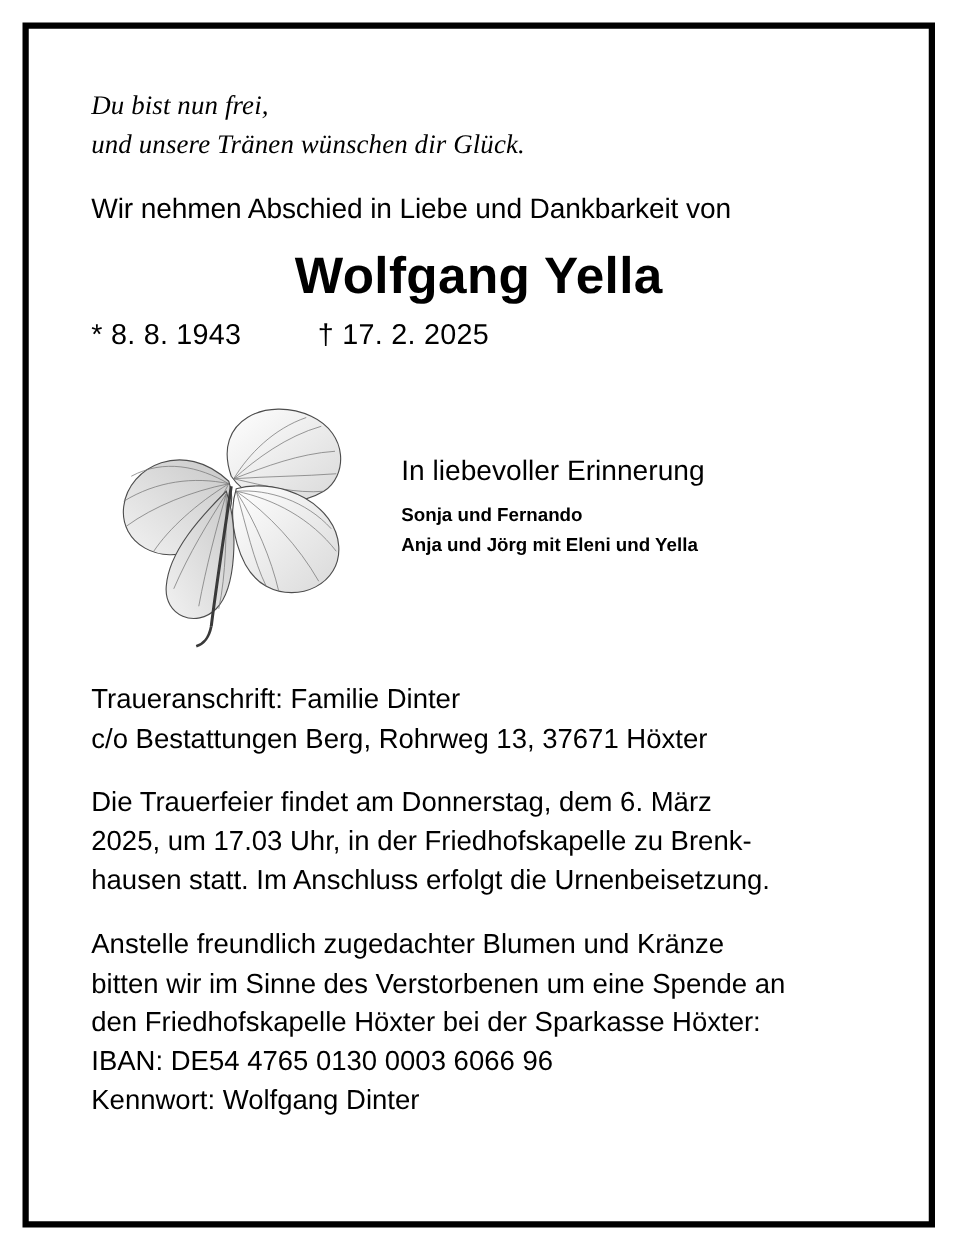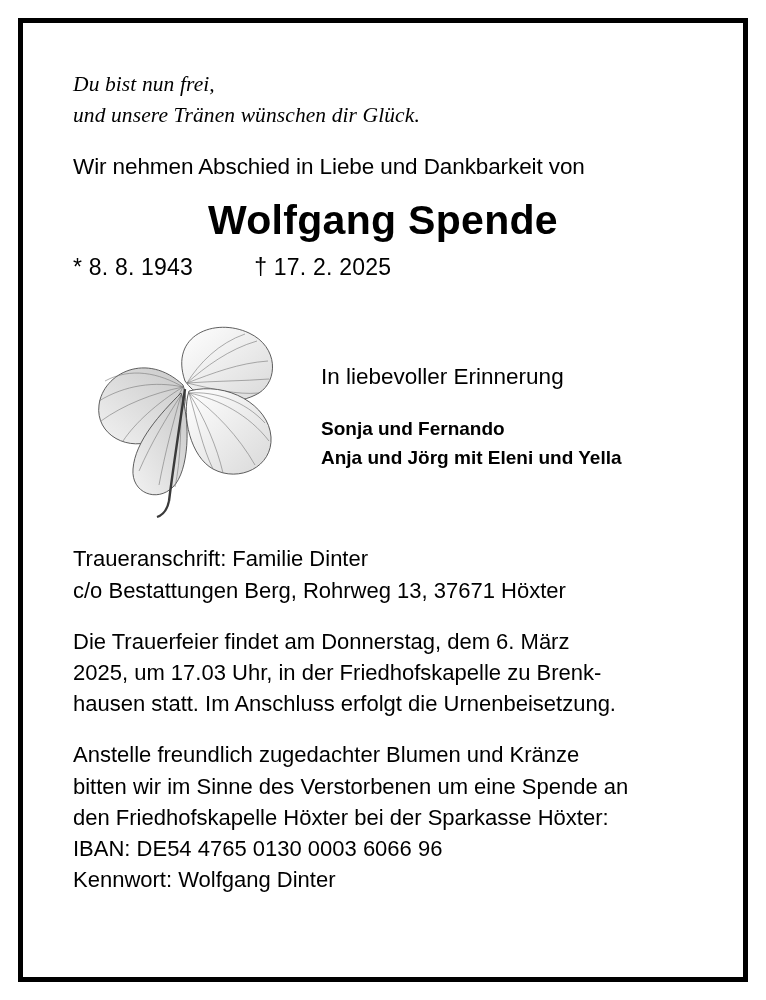--- a/index.html
+++ b/index.html
@@ -82,24 +82,24 @@
   }
   .memorial {
     position: absolute;
     left: 248px;
     top: 72px;
     width: 420px;
   }
   .memorial .line1 {
     font-size: 22.5px;
     line-height: 1.45;
-    margin-bottom: 21px;
+    margin-bottom: 8px;
   }
   .memorial .line-b {
-    font-size: 19px;
+    font-size: 15px;
     font-weight: bold;
     line-height: 1.45;
     margin-bottom: 2px;
   }
   .block {
     font-family: "Liberation Sans", sans-serif;
     font-size: 22px;
     line-height: 1.42;
     margin: 0 0 20px 0;
   }
@@ -117,21 +117,21 @@
 <div class="notice">
   <div class="frame">
 
     <div class="epitaph">
       <div>Du bist nun frei,</div>
       <div>und unsere Tränen wünschen dir Glück.</div>
     </div>
 
     <div class="intro">Wir nehmen Abschied in Liebe und Dankbarkeit von</div>
 
-    <div class="name">Wolfgang Spende</div>
+    <div class="name">Wolfgang Yella</div>
 
     <div class="dates">
       <span>* 8. 8. 1943</span>
       <span class="sep"></span>
       <span>† 17. 2. 2025</span>
     </div>
 
     <div class="middle">
 
       <div class="leaf">

